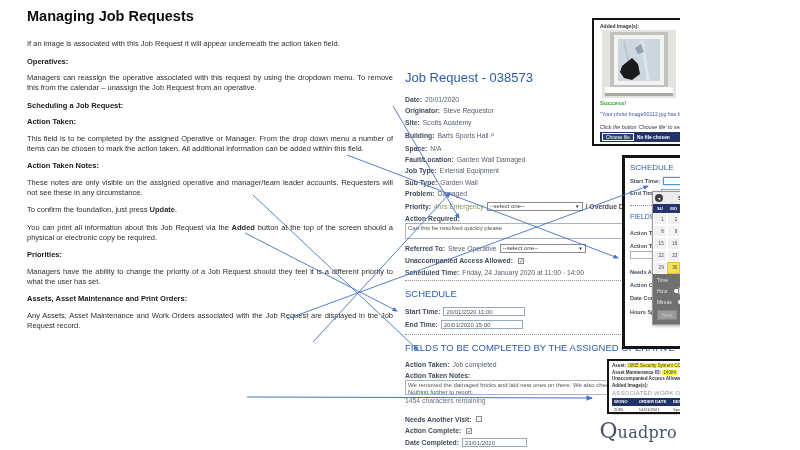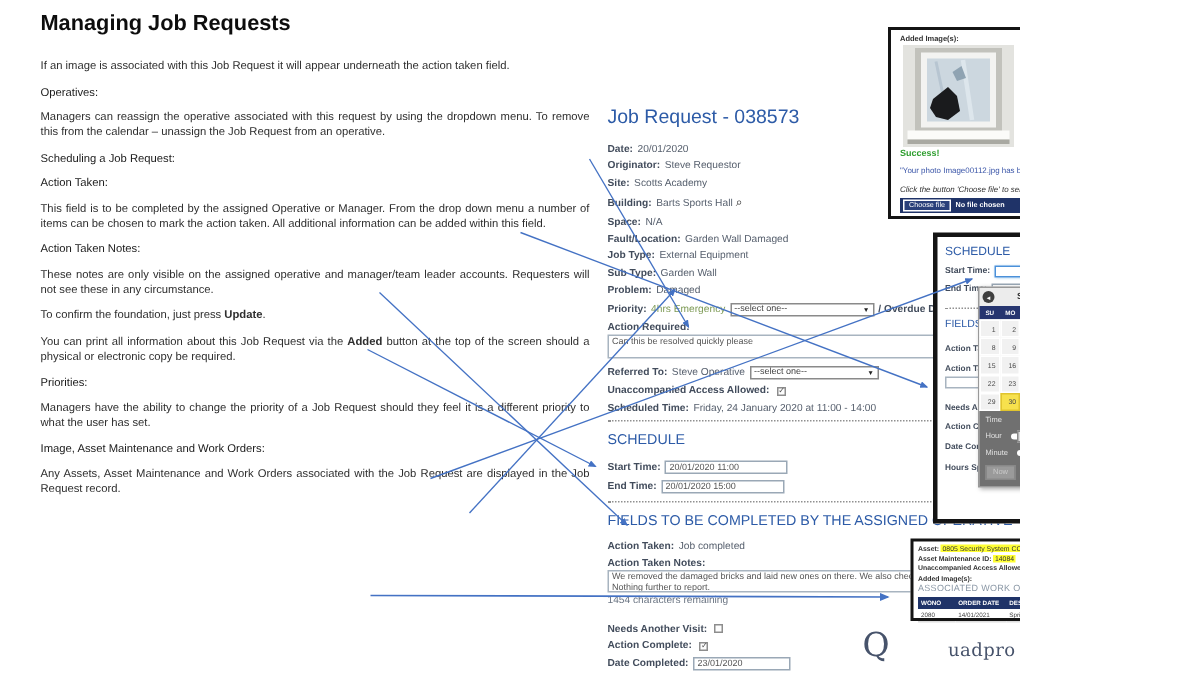--- a/index.html
+++ b/index.html
@@ -4,21 +4,21 @@
 <style>
   * { margin:0; padding:0; box-sizing:border-box; }
   html,body { background:#fff; }
   .page { position:relative; width:680px; height:450px; background:#fff; overflow:hidden;
           font-family:"Liberation Sans", sans-serif; }
 
   
   .doc { position:absolute; left:27px; top:8px; width:366px; color:#2e2e2e; }
   .doc-title { font-size:14.5px; font-weight:bold; color:#0d0d0d; margin-bottom:15px; }
   .doc p { font-size:7.5px; line-height:10px; text-align:justify; margin-bottom:7.5px; }
-  .doc .dh { font-size:7.5px; font-weight:normal; margin-bottom:7.5px; color:#1a1a1a; }
+  .doc .dh { font-size:7.5px; font-weight:bold; margin-bottom:7.5px; color:#1a1a1a; }
   .doc .it { font-style:italic; }
   .doc b { font-weight:bold; }
 
   
   .jr { position:absolute; left:405px; top:70px; width:388px; font-size:6.8px; color:#57606e; }
   .jr-title { font-size:13px; color:#2d5ba7; margin-bottom:11px; font-weight:400; }
   .fr { display:flex; align-items:center; margin-bottom:4.4px; white-space:nowrap; }
   .lbl { font-weight:bold; color:#424c5c; margin-right:3px; }
   .val { color:#57606e; }
   .green { color:#7d9a55; }
@@ -108,42 +108,42 @@
   .wo-table { width:100%; }
   .wo-thead, .wo-tr { display:grid; grid-template-columns:16% 22% 36% 26%; }
   .wo-thead { background:#1f3368; }
   .wo-thead span { color:#fff; font-weight:bold; font-size:4.2px; padding:1.5px 2px; }
   .wo-tr span { font-size:4.2px; color:#444; padding:1.5px 2px; border-bottom:0.5px solid #ddd; }
 
   
   .gray-strip { position:absolute; left:702px; top:350px; width:14px; height:77px; background:#d9d9d9; }
   .arrows { position:absolute; left:0; top:0; pointer-events:none; z-index:40; }
   .logo { position:absolute; right:3px; bottom:7px; font-family:"DejaVu Serif", serif; color:#47536b; }
-  .logo .lq { font-size:22px; } .logo .lr { font-size:12px; letter-spacing:.3px;margin-left:39px; }
+  .logo .lq { font-size:22px; } .logo .lr { font-size:16px; letter-spacing:.3px; }
 </style>
 </head>
 <body>
 
 <div class="page">
 
   <div class="doc">
     <div class="doc-title">Managing Job Requests</div>
     <p>If an image is associated with this Job Request it will appear underneath the action taken field.</p>
     <div class="dh">Operatives:</div>
     <p>Managers can reassign the operative associated with this request by using the dropdown menu. To remove this from the calendar – unassign the Job Request from an operative.</p>
     <div class="dh">Scheduling a Job Request:</div>
     <div class="dh">Action Taken:</div>
     <p>This field is to be completed by the assigned Operative or Manager. From the drop down menu a number of items can be chosen to mark the action taken. All additional information can be added within this field.</p>
     <div class="dh">Action Taken Notes:</div>
     <p>These notes are only visible on the assigned operative and manager/team leader accounts. Requesters will not see these in any circumstance.</p>
     <p><span>To confirm the foundation, just press </span><b>Update</b><span>.</span></p>
     <p><span>You can print all information about this Job Request via the </span><b>Added</b><span> button at the top of the screen should a physical or electronic copy be required.</span></p>
     <div class="dh">Priorities:</div>
     <p>Managers have the ability to change the priority of a Job Request should they feel it is a different priority to what the user has set.</p>
-    <div class="dh">Image, Asset Maintenance and Work Orders:</div>
+    <div class="dh">Assets, Asset Maintenance and Print Orders:</div>
     <p>Any Assets, Asset Maintenance and Work Orders associated with the Job Request are displayed in the Job Request record.</p>
   </div>
 
   <div class="jr">
     <div class="jr-title">Job Request - 038573</div>
     <div class="fr">
         <span class="lbl">Date:</span>
         <span class="val">20/01/2020</span>
       </div>
     <div class="fr">

